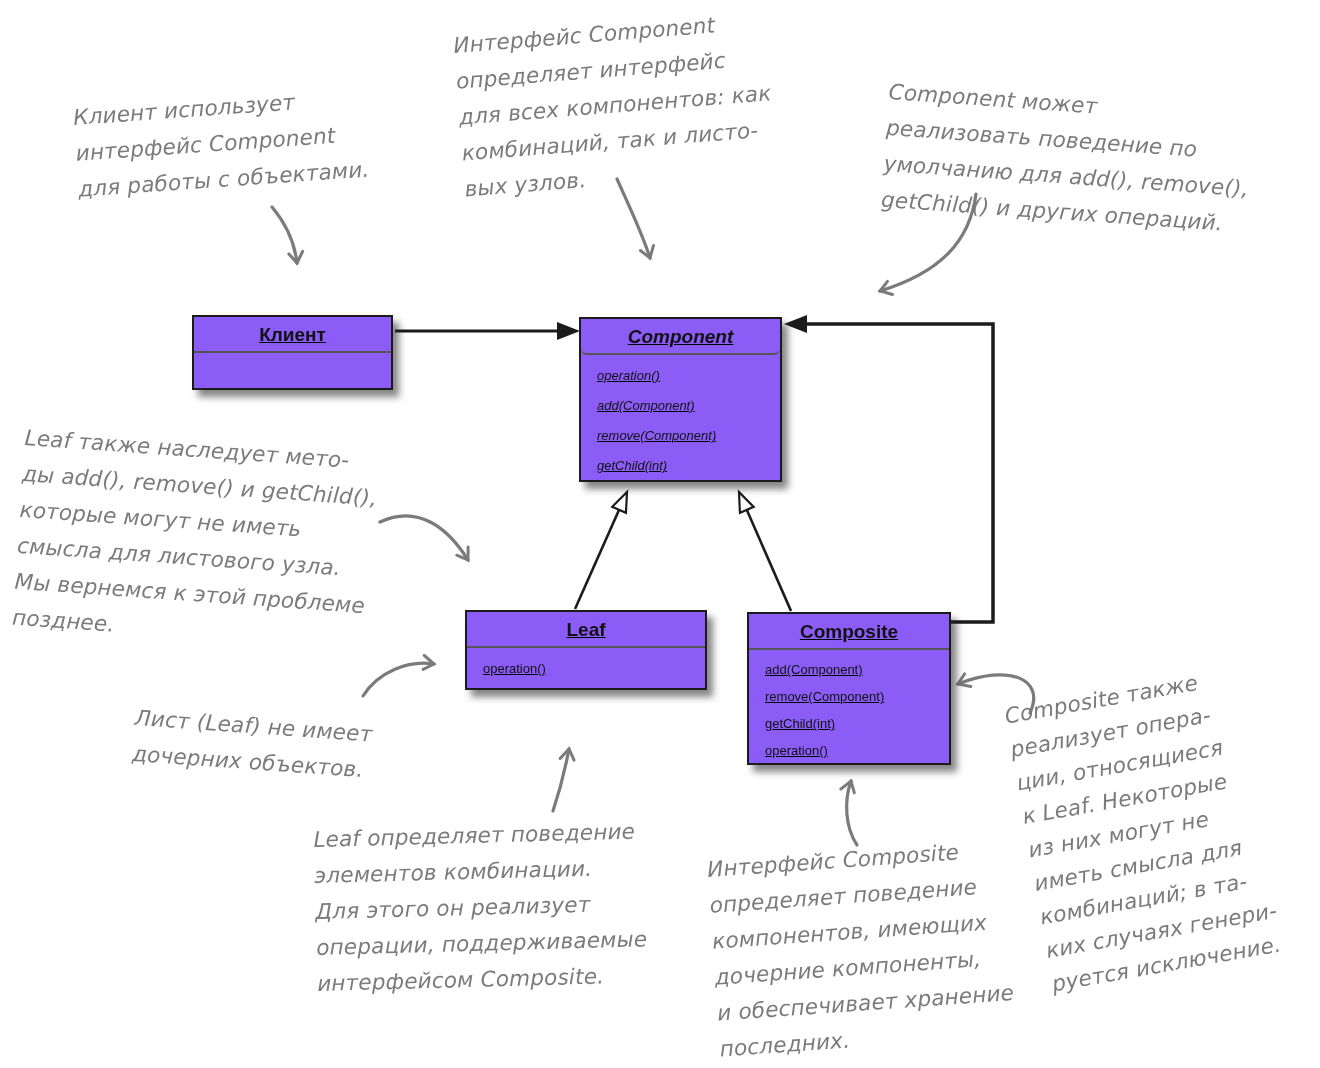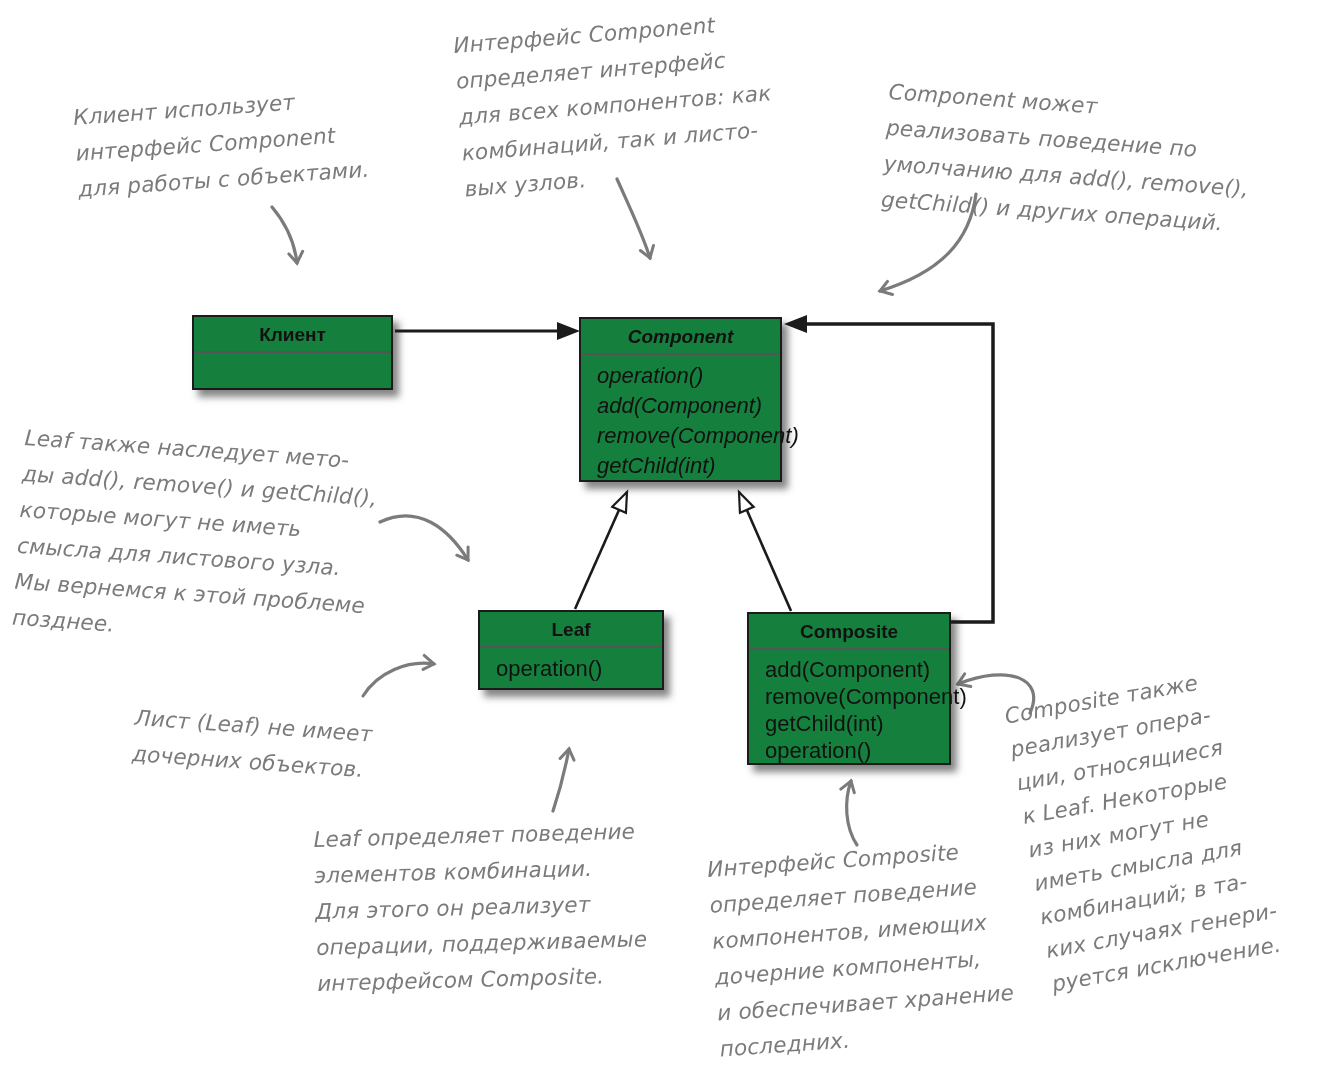--- a/index.html
+++ b/index.html
@@ -25,38 +25,39 @@
   .n3 { left:890px; top:74px;  width:420px; transform:rotate(4deg); }
   .n4 { left:26px;  top:420px; width:440px; transform:rotate(4deg); }
   .n5 { left:136px; top:700px; width:330px; transform:rotate(4deg); }
   .n6 { left:313px; top:822px; width:400px; transform:rotate(-1.5deg); }
   .n7 { left:706px; top:852px; width:360px; transform:rotate(-4deg); }
   .n8 { left:1002px;top:700px; width:330px; line-height:34px; transform:rotate(-10deg); }
 
   
   .uml-box {
     position:absolute; box-sizing:border-box;
-    background:#15803d;
+    background:#8b5cf6;
     border:2.5px solid #1b1b1b;
     box-shadow:6px 7px 7px rgba(35,35,35,0.55);
+    text-decoration:underline;
   }
   .uml-title {
     font-weight:bold; text-align:center;
     font-size:19px; color:#111111;
     padding:7px 4px 5px;
     border-bottom:2px solid #555555;
   }
   .uml-methods { padding:6px 16px 0; }
-  .uml-method { font-size:22px; color:#111111; line-height:30px; }
-  .abstract .uml-title  { font-style:italic; }
+  .uml-method { font-size:13px; color:#111111; line-height:30px; }
+  .abstract .uml-title  { font-style:italic;border-radius:6px; }
   .abstract .uml-method { font-style:italic; }
 
   .box-client    { left:192px; top:315px; width:201px; height:75px; }
   .box-component { left:579px; top:317px; width:203px; height:165px; }
-  .box-leaf      { left:478px; top:610px; width:186px; height:80px; }
+  .box-leaf      { left:465px; top:610px; width:242px; height:80px; }
   .box-composite { left:716px; top:612px; width:204px; height:153px;margin-left:31px; }
   .box-composite .uml-method { line-height:27px; }
 
   svg.wires { position:absolute; left:0; top:0; pointer-events:none; }
 </style>
 </head>
 <body>
 
 <div class="canvas">
 

